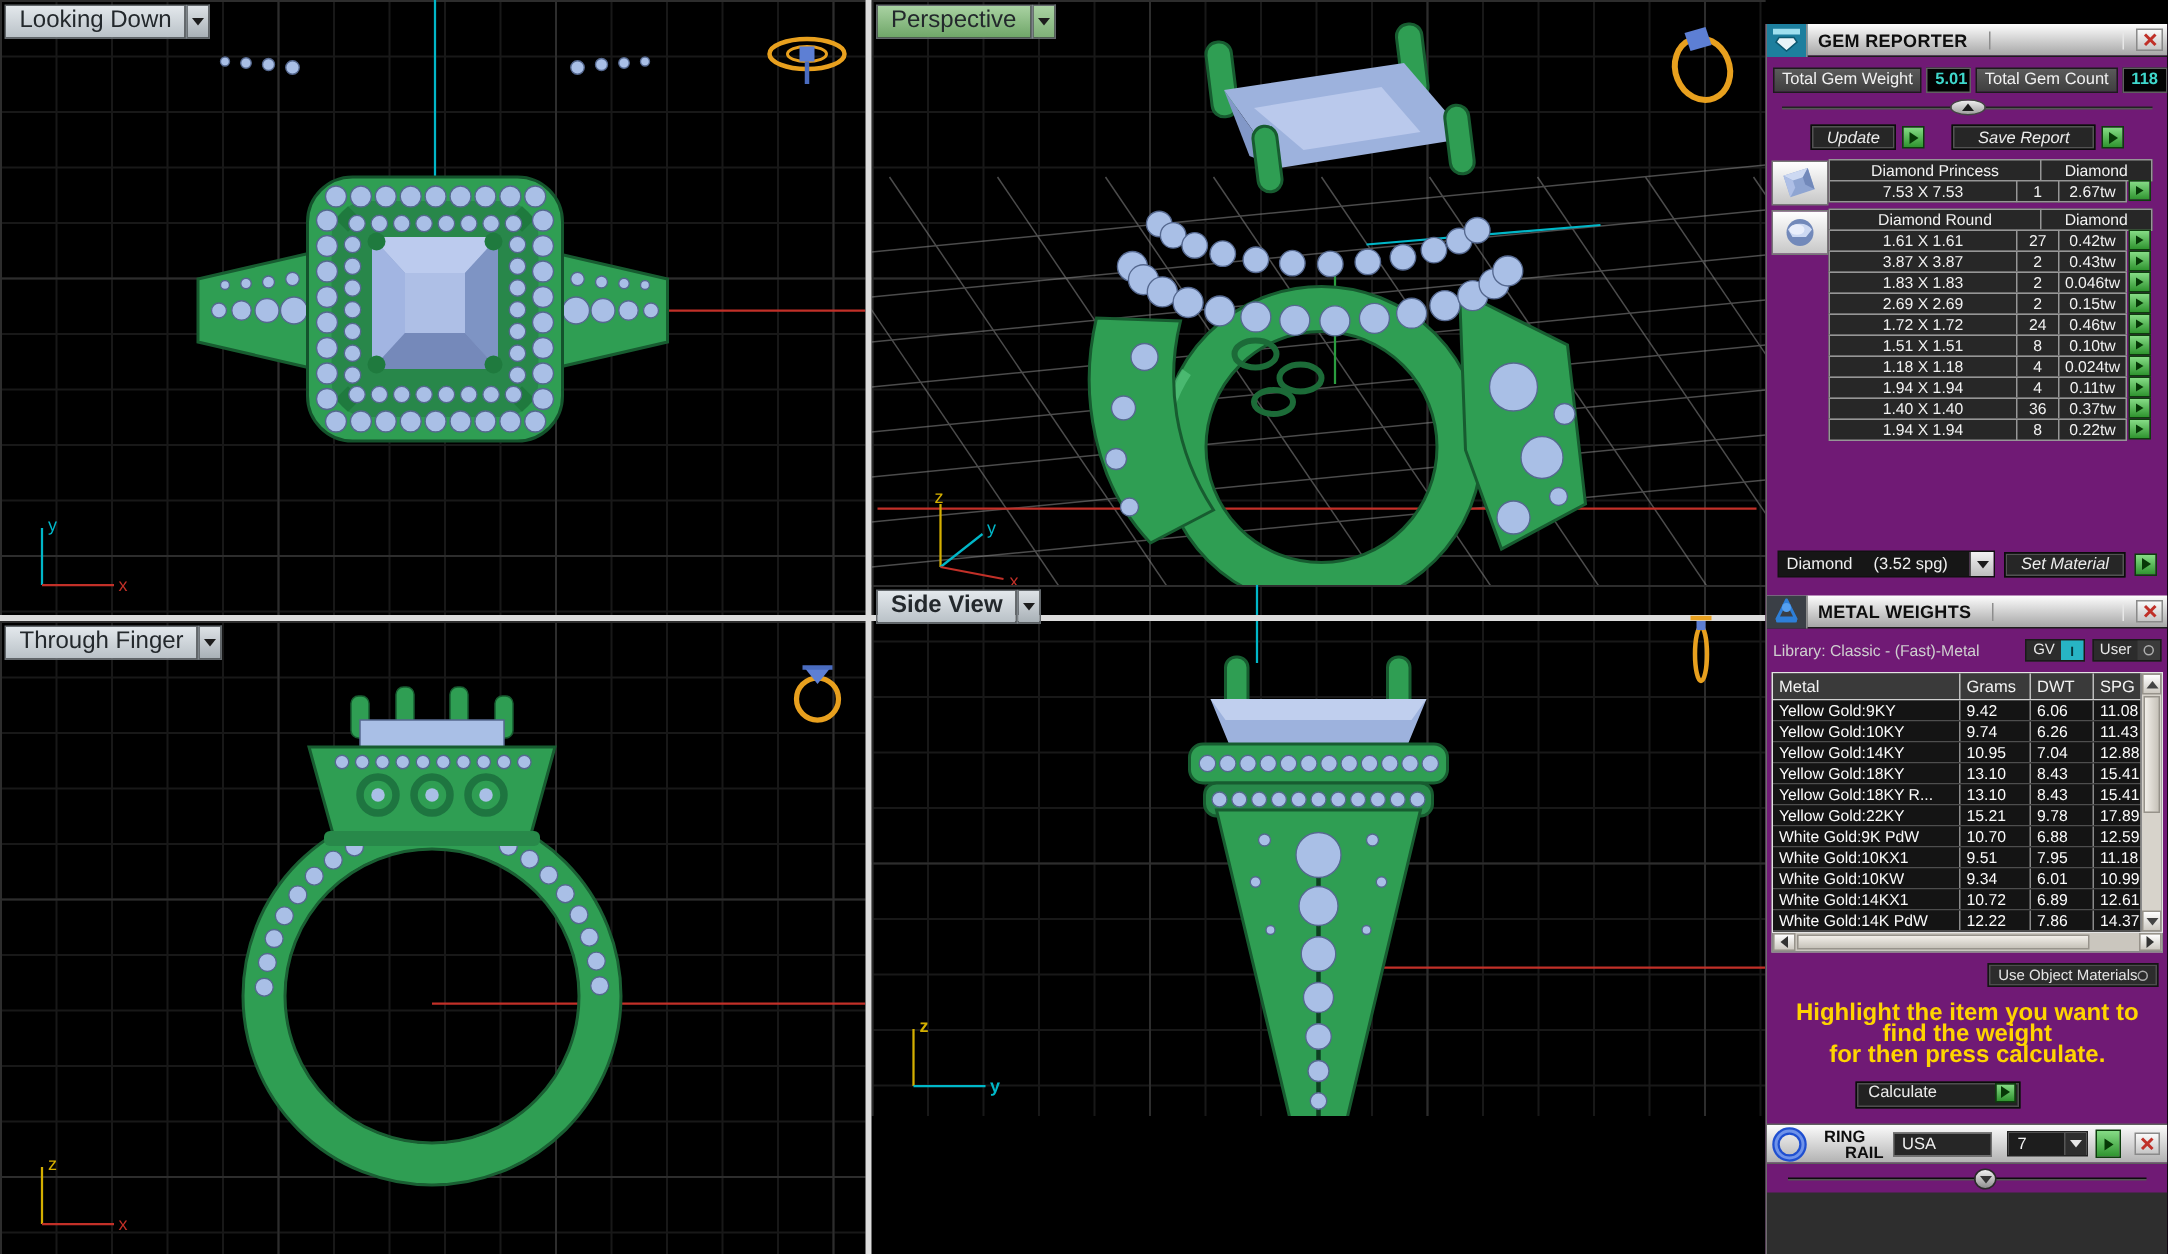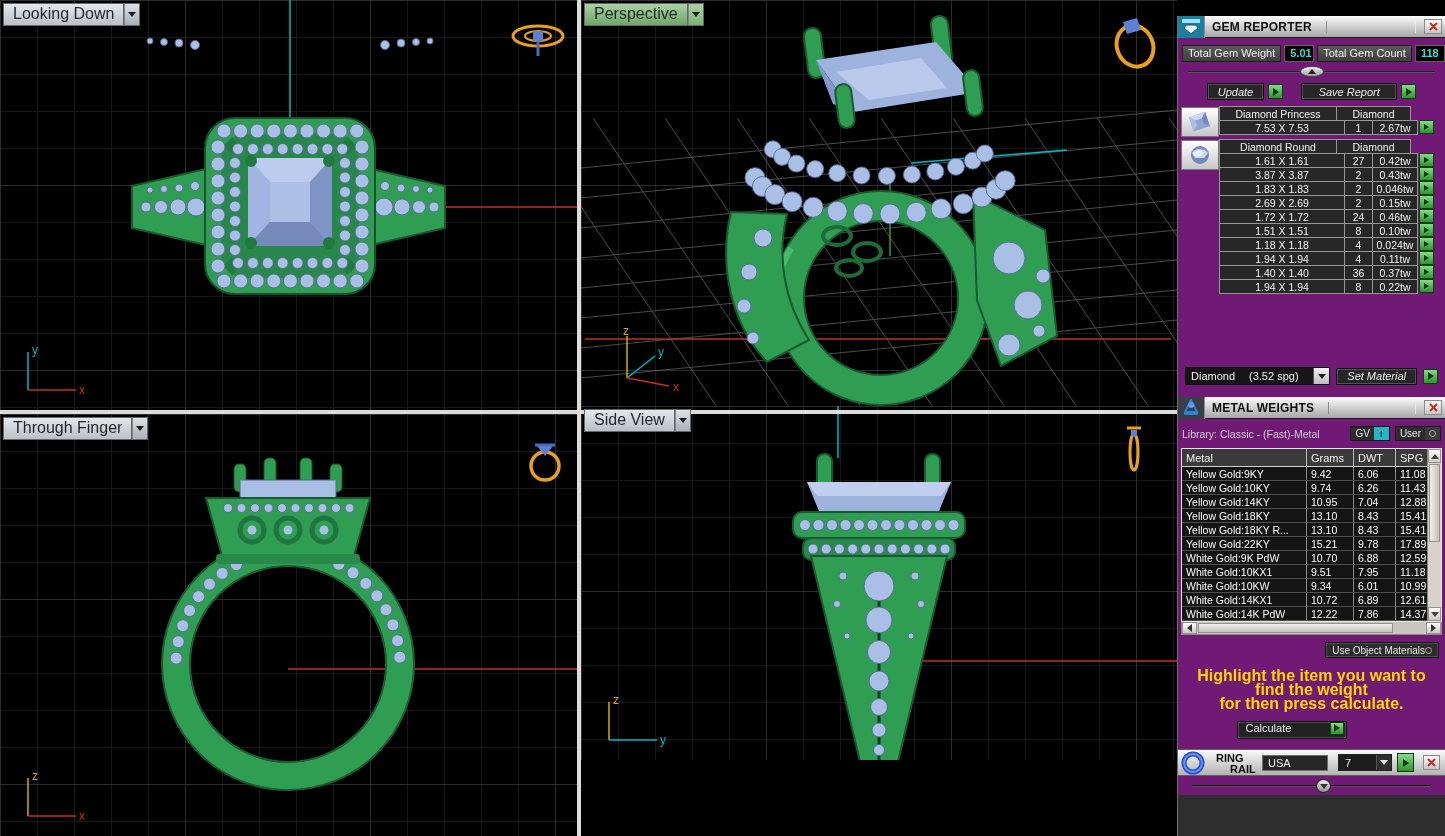--- a/index.html
+++ b/index.html
@@ -10,21 +10,21 @@
   .vp{position:absolute;background:#000;overflow:hidden;
       background-image:
         linear-gradient(to right,#2d2d2d 1px,transparent 1px),
         linear-gradient(to bottom,#2d2d2d 1px,transparent 1px),
         linear-gradient(to right,#181818 1px,transparent 1px),
         linear-gradient(to bottom,#181818 1px,transparent 1px);
       background-size:185px 185px,185px 185px,37px 37px,37px 37px;}
   #vp-top{left:0;top:0;width:577px;height:410px;}
   #vp-persp{left:581px;top:0;width:596px;height:410px;}
   #vp-front{left:0;top:414px;width:577px;height:422px;}
-  #vp-side{left:581px;top:406px;width:596px;height:354px;}
+  #vp-side{left:581px;top:390px;width:596px;height:354px;font-weight:bold;}
   .vsep{position:absolute;left:577px;top:0;width:4px;height:836px;background:#dcdcdc;}
   .hsep{position:absolute;left:0;top:410px;width:1177px;height:4px;background:#dcdcdc;}
   .vp-label{position:absolute;top:3px;left:3px;display:flex;z-index:6;cursor:default;}
   .vp-label .txt{background:linear-gradient(#e3e8ec,#b9c1c7);border:1px solid #63686c;
       padding:1px 9px 2px;font-size:16px;color:#23282c;white-space:nowrap;}
   .vp-label .dd{width:16px;background:linear-gradient(#dde2e6,#a8b0b6);border:1px solid #63686c;
       border-left:1px solid #7d8489;display:flex;align-items:center;justify-content:center;}
   .vp-label.active .txt{background:linear-gradient(#a9d2a2,#6fa668);}
   .vp-label.active .dd{background:linear-gradient(#a9d2a2,#7fb078);}
   .tri-down{width:0;height:0;border-left:4px solid transparent;border-right:4px solid transparent;border-top:5px solid #1c1c1c;}
@@ -60,21 +60,21 @@
   .gbtn .t{width:0;height:0;border-top:4px solid transparent;border-bottom:4px solid transparent;border-left:6px solid #073807;}
   
   .gem-groups{margin:7px 3px 0;}
   .gem-group{display:flex;margin-bottom:3px;}
   .thumb{width:38px;height:30px;background:linear-gradient(#ffffff,#c7c7c7);border:1px solid #777;
       display:flex;align-items:center;justify-content:center;flex:none;margin-right:1px;}
   .grows{flex:1;}
   .grow{display:flex;}
   .gc{background:#272727;border:1px solid #969696;color:#f2f2f2;font-size:10.5px;height:15px;
       display:flex;align-items:center;justify-content:center;margin:-1px 0 0 -1px;overflow:hidden;white-space:nowrap;}
-  .gc.type{width:118px;}
+  .gc.type{width:142px;}
   .gc.mat{width:75px;}
   .gc.size{width:126px;}
   .gc.cnt{width:29px;}
   .gc.tw{width:46px;}
   .garr{width:15px;height:14px;margin:-1px 0 0 1px;background:linear-gradient(#86dc86,#2f942f);
       border:1px solid #0d3d0d;display:flex;align-items:center;justify-content:center;flex:none;}
   .garr .t{width:0;height:0;border-top:3px solid transparent;border-bottom:3px solid transparent;border-left:5px solid #073807;}
   
   .matrow{display:flex;align-items:center;margin:12px 7px 0;gap:6px;}
   .ddbox{display:flex;width:148px;height:18px;border:1px solid #111;}

